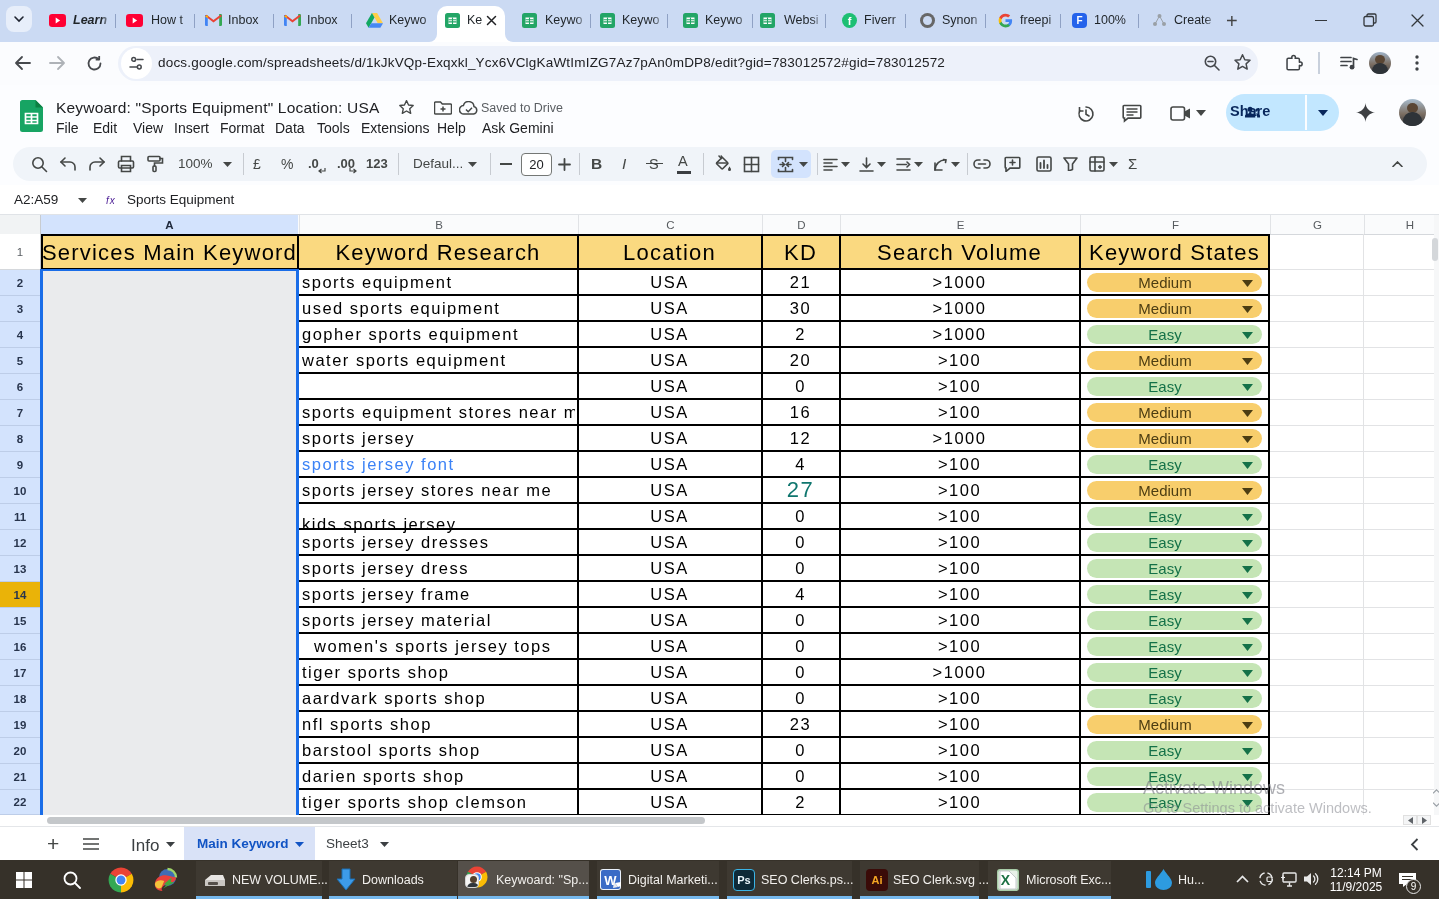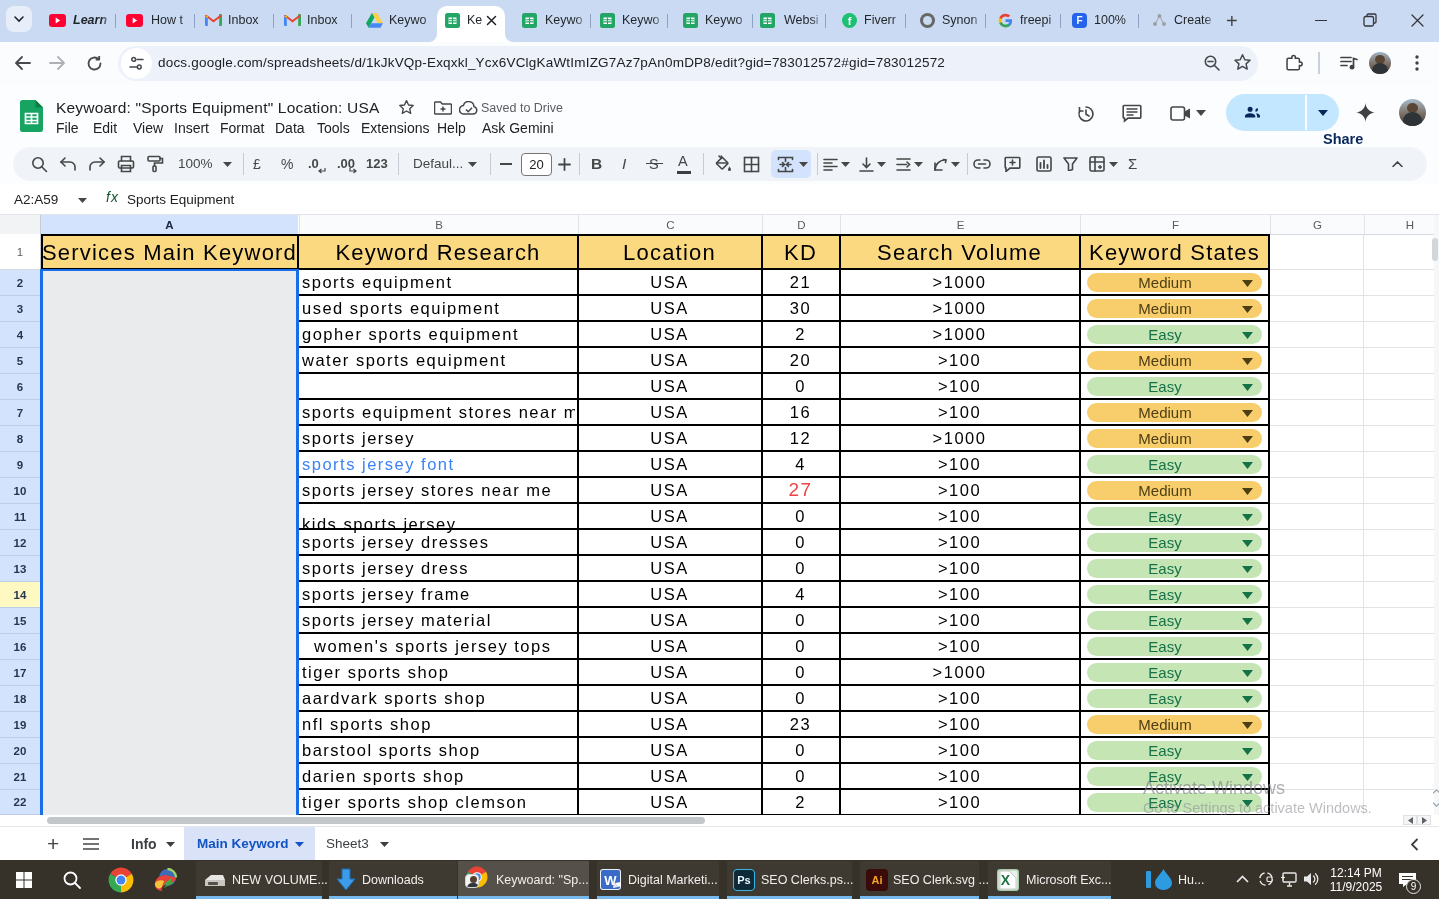--- a/index.html
+++ b/index.html
@@ -216,21 +216,21 @@
     </svg>
 <svg class="ab" style="left:1196px;top:110px" width="10" height="6" viewBox="0 0 10 6">
       <path d="M0 0h10L5 6z" fill="#444746"></path>
     </svg>
 <div class="ab" style="left:1226px;top:94px;width:113px;height:37px;border-radius:19px;background:#C2E7FF;"></div>
 <div class="ab" style="left:1305px;top:95px;width:1.5px;height:35px;background:#FCFDFF;"></div>
 <svg class="ab" style="left:1243px;top:103px" width="19" height="19" viewBox="0 0 24 24">
       <path fill="#08275C" d="M9 11a3.2 3.2 0 100-6.4A3.2 3.2 0 009 11zm0 2c-3 0-6.5 1.5-6.5 3.4v1.8h13v-1.8C15.5 14.5 12 13 9 13z"></path>
       <path fill="#08275C" d="M16 11a3 3 0 002.6-4.5A3 3 0 0016 11zm1.7 2.2c1.9.5 3.8 1.5 3.8 3.2v1.8h-3.7v-1.8c0-1.3-.8-2.4-1.8-3.1.6-.1 1.2-.1 1.7-.1z"></path>
     </svg>
-<div class="ab" style="left:1323px;top:103px;font-size:14.5px;font-weight:600;color:#08275C;margin-top:28px;">Share</div>
+<div class="ab" style="left:1230px;top:103px;font-size:14.5px;font-weight:600;color:#08275C;">Share</div>
 <svg class="ab" style="left:1318px;top:110px" width="10" height="6" viewBox="0 0 10 6">
       <path d="M0 0h10L5 6z" fill="#08275C"></path>
     </svg>
 <svg class="ab" style="left:1356px;top:103px" width="19" height="19" viewBox="0 0 19 19">
       <path d="M9.5 0C9.9 5.3 13.7 9.1 19 9.5 13.7 9.9 9.9 13.7 9.5 19 9.1 13.7 5.3 9.9 0 9.5 5.3 9.1 9.1 5.3 9.5 0z" fill="#3E4043"></path>
     </svg>
 <div class="ab" style="left:1399px;top:99px;width:27px;height:27px;border-radius:50%;background:linear-gradient(180deg,#a8bccd 0%,#7c6f63 55%,#35383d 100%);overflow:hidden;">
       <div style="position:absolute;left:8px;top:4px;width:11px;height:10px;border-radius:50%;background:#5a4634;"></div>
       <div style="position:absolute;left:4px;top:13px;width:19px;height:14px;border-radius:9px 9px 0 0;background:#2e3338;"></div>
     </div>
@@ -395,21 +395,21 @@
     </svg>
 <div class="ab" style="left:1128px;top:155.4px;font-size:15.0px;font-weight:500;color:#444746;line-height:17px;">Σ</div>
 <svg class="ab" style="left:1392px;top:161px" width="11" height="6" viewBox="0 0 11 6">
       <path d="M1 5.5L5.5 1 10 5.5" stroke="#444746" stroke-width="1.6" fill="none" stroke-linecap="round"></path>
     </svg>
 <div class="ab" style="left:0;top:185px;width:1439px;height:29px;background:#fff;border-bottom:1px solid #E0E3E7;"></div>
 <div class="ab" style="left:14px;top:192px;font-size:13.5px;color:#202124;">A2:A59</div>
 <svg class="ab" style="left:77.5px;top:197.5px" width="9" height="5" viewBox="0 0 9 5">
       <path d="M0 0h9L4.5 5z" fill="#444746"></path>
     </svg>
-<div class="ab" style="left:106px;top:189px;font-size:14px;font-style:italic;color:#14532d;letter-spacing:1px;">fx</div>
+<div class="ab" style="left:106px;top:195px;font-size:10px;font-style:italic;color:#4c1d95;letter-spacing:1px;">fx</div>
 <div class="ab" style="left:127px;top:192px;font-size:13.5px;color:#202124;">Sports Equipment</div>
 <div class="ab" style="left:0;top:215px;width:1434px;height:19px;background:#FAFBFC;border-bottom:1px solid #D5D8DC;"></div>
 <div class="ab" style="left:0;top:215px;width:40px;height:19px;background:#F1F3F4;border-right:1px solid #C8CCD0;border-bottom:1px solid #C8CCD0;"></div>
 <div class="ab ct" style="left:41px;top:215px;width:257px;height:19px;background:#D3E3FD;font-size:11.5px;font-weight:600;color:#202A3C;">A</div>
 <div class="ab ct" style="left:299px;top:215px;width:278px;height:19px;font-size:11.5px;color:#575B5F;border-left:1px solid #E1E3E6;">B</div>
 <div class="ab ct" style="left:578px;top:215px;width:183px;height:19px;font-size:11.5px;color:#575B5F;border-left:1px solid #E1E3E6;">C</div>
 <div class="ab ct" style="left:762px;top:215px;width:77px;height:19px;font-size:11.5px;color:#575B5F;border-left:1px solid #E1E3E6;">D</div>
 <div class="ab ct" style="left:840px;top:215px;width:239px;height:19px;font-size:11.5px;color:#575B5F;border-left:1px solid #E1E3E6;">E</div>
 <div class="ab ct" style="left:1080px;top:215px;width:189px;height:19px;font-size:11.5px;color:#575B5F;border-left:1px solid #E1E3E6;">F</div>
 <div class="ab ct" style="left:1270px;top:215px;width:93px;height:19px;font-size:11.5px;color:#575B5F;border-left:1px solid #E1E3E6;">G</div>
@@ -420,21 +420,21 @@
 <div class="ab ct" style="left:0;top:322px;width:41px;height:26px;background:#D3E3FD;border-right:1px solid #A8B8D4;border-bottom:1px solid #BDCDE8;box-sizing:border-box;font-size:11.5px;font-weight:700;color:#28354D;">4</div>
 <div class="ab ct" style="left:0;top:348px;width:41px;height:26px;background:#D3E3FD;border-right:1px solid #A8B8D4;border-bottom:1px solid #BDCDE8;box-sizing:border-box;font-size:11.5px;font-weight:700;color:#28354D;">5</div>
 <div class="ab ct" style="left:0;top:374px;width:41px;height:26px;background:#D3E3FD;border-right:1px solid #A8B8D4;border-bottom:1px solid #BDCDE8;box-sizing:border-box;font-size:11.5px;font-weight:700;color:#28354D;">6</div>
 <div class="ab ct" style="left:0;top:400px;width:41px;height:26px;background:#D3E3FD;border-right:1px solid #A8B8D4;border-bottom:1px solid #BDCDE8;box-sizing:border-box;font-size:11.5px;font-weight:700;color:#28354D;">7</div>
 <div class="ab ct" style="left:0;top:426px;width:41px;height:26px;background:#D3E3FD;border-right:1px solid #A8B8D4;border-bottom:1px solid #BDCDE8;box-sizing:border-box;font-size:11.5px;font-weight:700;color:#28354D;">8</div>
 <div class="ab ct" style="left:0;top:452px;width:41px;height:26px;background:#D3E3FD;border-right:1px solid #A8B8D4;border-bottom:1px solid #BDCDE8;box-sizing:border-box;font-size:11.5px;font-weight:700;color:#28354D;">9</div>
 <div class="ab ct" style="left:0;top:478px;width:41px;height:26px;background:#D3E3FD;border-right:1px solid #A8B8D4;border-bottom:1px solid #BDCDE8;box-sizing:border-box;font-size:11.5px;font-weight:700;color:#28354D;">10</div>
 <div class="ab ct" style="left:0;top:504px;width:41px;height:26px;background:#D3E3FD;border-right:1px solid #A8B8D4;border-bottom:1px solid #BDCDE8;box-sizing:border-box;font-size:11.5px;font-weight:700;color:#28354D;">11</div>
 <div class="ab ct" style="left:0;top:530px;width:41px;height:26px;background:#D3E3FD;border-right:1px solid #A8B8D4;border-bottom:1px solid #BDCDE8;box-sizing:border-box;font-size:11.5px;font-weight:700;color:#28354D;">12</div>
 <div class="ab ct" style="left:0;top:556px;width:41px;height:26px;background:#D3E3FD;border-right:1px solid #A8B8D4;border-bottom:1px solid #BDCDE8;box-sizing:border-box;font-size:11.5px;font-weight:700;color:#28354D;">13</div>
-<div class="ab ct" style="left:0;top:582px;width:41px;height:26px;background:#fef9c3;border-right:1px solid #A8B8D4;border-bottom:1px solid #BDCDE8;box-sizing:border-box;font-size:11.5px;font-weight:700;color:#28354D;">14</div>
+<div class="ab ct" style="left:0;top:582px;width:41px;height:26px;background:#eab308;border-right:1px solid #A8B8D4;border-bottom:1px solid #BDCDE8;box-sizing:border-box;font-size:11.5px;font-weight:700;color:#28354D;">14</div>
 <div class="ab ct" style="left:0;top:608px;width:41px;height:26px;background:#D3E3FD;border-right:1px solid #A8B8D4;border-bottom:1px solid #BDCDE8;box-sizing:border-box;font-size:11.5px;font-weight:700;color:#28354D;">15</div>
 <div class="ab ct" style="left:0;top:634px;width:41px;height:26px;background:#D3E3FD;border-right:1px solid #A8B8D4;border-bottom:1px solid #BDCDE8;box-sizing:border-box;font-size:11.5px;font-weight:700;color:#28354D;">16</div>
 <div class="ab ct" style="left:0;top:660px;width:41px;height:26px;background:#D3E3FD;border-right:1px solid #A8B8D4;border-bottom:1px solid #BDCDE8;box-sizing:border-box;font-size:11.5px;font-weight:700;color:#28354D;">17</div>
 <div class="ab ct" style="left:0;top:686px;width:41px;height:26px;background:#D3E3FD;border-right:1px solid #A8B8D4;border-bottom:1px solid #BDCDE8;box-sizing:border-box;font-size:11.5px;font-weight:700;color:#28354D;">18</div>
 <div class="ab ct" style="left:0;top:712px;width:41px;height:26px;background:#D3E3FD;border-right:1px solid #A8B8D4;border-bottom:1px solid #BDCDE8;box-sizing:border-box;font-size:11.5px;font-weight:700;color:#28354D;">19</div>
 <div class="ab ct" style="left:0;top:738px;width:41px;height:26px;background:#D3E3FD;border-right:1px solid #A8B8D4;border-bottom:1px solid #BDCDE8;box-sizing:border-box;font-size:11.5px;font-weight:700;color:#28354D;">20</div>
 <div class="ab ct" style="left:0;top:764px;width:41px;height:26px;background:#D3E3FD;border-right:1px solid #A8B8D4;border-bottom:1px solid #BDCDE8;box-sizing:border-box;font-size:11.5px;font-weight:700;color:#28354D;">21</div>
 <div class="ab ct" style="left:0;top:790px;width:41px;height:25px;background:#D3E3FD;border-right:1px solid #A8B8D4;border-bottom:1px solid #BDCDE8;box-sizing:border-box;font-size:11.5px;font-weight:700;color:#28354D;">22</div>
 <div class="ab" style="left:41px;top:234px;width:1228px;height:36px;background:#FAD980;"></div>
 <div class="ab" style="left:41px;top:234px;width:1228px;height:1.5px;background:#000;"></div>
@@ -542,21 +542,21 @@
 <div class="ab ct" style="left:762px;top:452px;width:77px;height:24px;font-size:16.5px;letter-spacing:1.5px;color:#000;">4</div>
 <div class="ab ct" style="left:840px;top:452px;width:239px;height:24px;font-size:16.5px;letter-spacing:1.5px;color:#000;">&gt;100</div>
 <div class="ab" style="left:1087px;top:455px;width:175px;height:19px;border-radius:9.5px;background:#C5E5B5;"></div>
 <div class="ab ct" style="left:1105px;top:455px;width:120px;height:19px;font-size:15px;font-weight:500;color:#147148;">Easy</div>
 <svg class="ab" style="left:1242px;top:462px" width="11" height="7" viewBox="0 0 11 7">
       <path d="M0 0h11L5.5 7z" fill="#147148"></path>
     </svg>
 <div class="ab" style="left:299px;top:476px;width:970px;height:2px;background:#000;"></div>
 <div class="ab lt" style="left:302px;top:478px;width:273px;height:24px;overflow:hidden;white-space:nowrap;font-size:16.5px;letter-spacing:1.5px;color:#000;">sports jersey stores near me</div>
 <div class="ab ct" style="left:578px;top:478px;width:183px;height:24px;font-size:16.5px;letter-spacing:1.5px;color:#000;">USA</div>
-<div class="ab ct" style="left:762px;top:478px;width:77px;height:24px;font-size:19px;letter-spacing:1.5px;color:#ef4444;">27</div>
+<div class="ab ct" style="left:762px;top:478px;width:77px;height:24px;font-size:22px;letter-spacing:1.5px;color:#0f766e;">27</div>
 <div class="ab ct" style="left:840px;top:478px;width:239px;height:24px;font-size:16.5px;letter-spacing:1.5px;color:#000;">&gt;100</div>
 <div class="ab" style="left:1087px;top:481px;width:175px;height:19px;border-radius:9.5px;background:#F8CE6C;"></div>
 <div class="ab ct" style="left:1105px;top:481px;width:120px;height:19px;font-size:15px;font-weight:500;color:#4C3D12;">Medium</div>
 <svg class="ab" style="left:1242px;top:488px" width="11" height="7" viewBox="0 0 11 7">
       <path d="M0 0h11L5.5 7z" fill="#4C3D12"></path>
     </svg>
 <div class="ab" style="left:299px;top:502px;width:970px;height:2px;background:#000;"></div>
 <div class="ab lt" style="left:302px;top:512px;width:273px;height:24px;overflow:hidden;white-space:nowrap;font-size:16.5px;letter-spacing:1.5px;color:#000;">kids sports jersey</div>
 <div class="ab ct" style="left:578px;top:504px;width:183px;height:24px;font-size:16.5px;letter-spacing:1.5px;color:#000;">USA</div>
 <div class="ab ct" style="left:762px;top:504px;width:77px;height:24px;font-size:16.5px;letter-spacing:1.5px;color:#000;">0</div>
@@ -708,21 +708,21 @@
       <path d="M0 6l4-4 4 4" stroke="#9AA0A6" stroke-width="1.4" fill="none"></path>
     </svg>
 <svg class="ab" style="left:1433px;top:801px" width="7" height="7" viewBox="0 0 8 8">
       <path d="M0 2l4 4 4-4" stroke="#9AA0A6" stroke-width="1.4" fill="none"></path>
     </svg>
 <div class="ab" style="left:0;top:827px;width:1439px;height:33px;background:#FFFFFF;"></div>
 <div class="ab" style="left:47px;top:834px;font-size:21px;font-weight:300;color:#444746;line-height:19px;">+</div>
 <svg class="ab" style="left:83px;top:838px" width="16" height="12" viewBox="0 0 16 12">
       <path d="M0 1h16M0 6h16M0 11h16" stroke="#444746" stroke-width="1.7"></path>
     </svg>
-<div class="ab" style="left:131px;top:836px;font-size:14px;font-weight:700;color:#3C4043;">Info</div>
+<div class="ab" style="left:131px;top:836px;font-size:17px;font-weight:400;color:#3C4043;">Info</div>
 <svg class="ab" style="left:165.5px;top:841.5px" width="9" height="5" viewBox="0 0 9 5">
       <path d="M0 0h9L4.5 5z" fill="#3C4043"></path>
     </svg>
 <div class="ab" style="left:184px;top:827px;width:131px;height:33px;background:#D9E2F7;"></div>
 <div class="ab" style="left:197px;top:836px;font-size:13.5px;font-weight:700;color:#1254C4;">Main Keyword</div>
 <svg class="ab" style="left:294.5px;top:841.5px" width="9" height="5" viewBox="0 0 9 5">
       <path d="M0 0h9L4.5 5z" fill="#1254C4"></path>
     </svg>
 <div class="ab" style="left:326px;top:836px;font-size:13.5px;font-weight:500;color:#3C4043;">Sheet3</div>
 <svg class="ab" style="left:379.5px;top:841.5px" width="9" height="5" viewBox="0 0 9 5">

